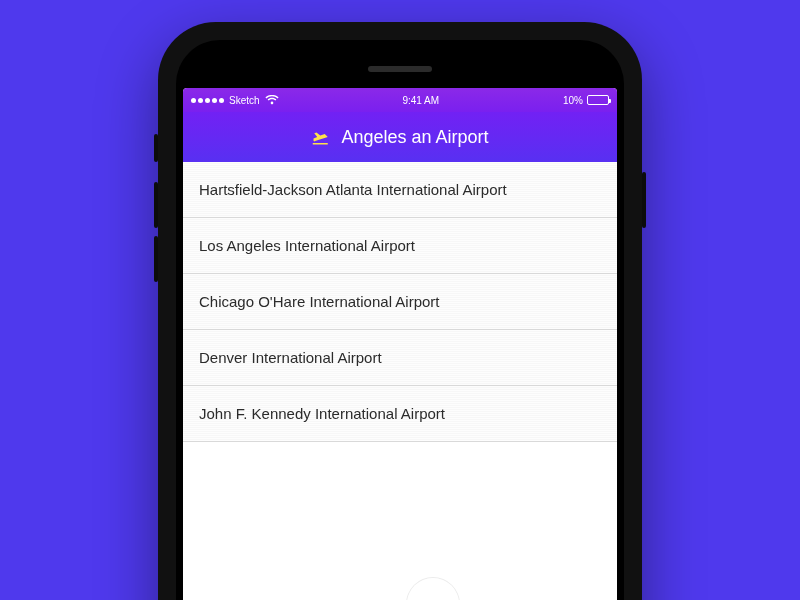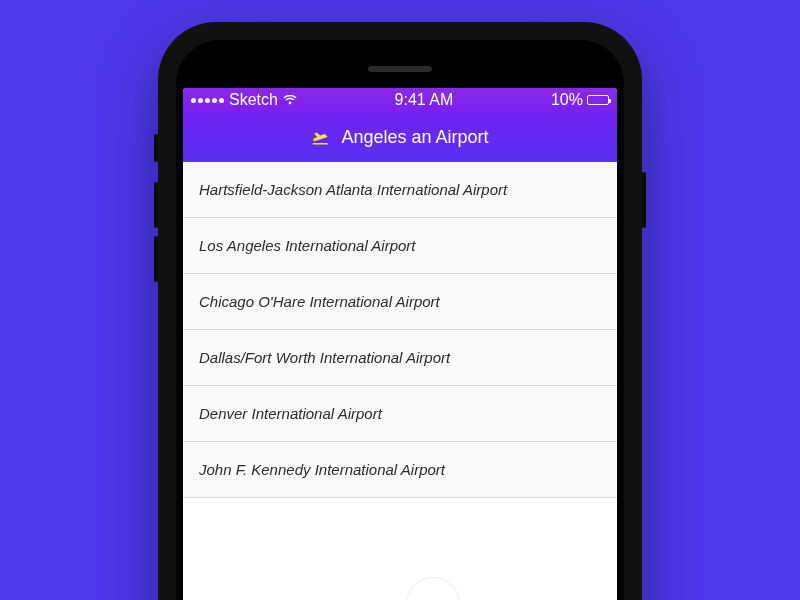--- a/index.html
+++ b/index.html
@@ -54,21 +54,21 @@
     background: #fff;
     border-radius: 4px;
     overflow: hidden;
     position: relative;
   }
 
   .status-bar {
     height: 24px;
     background: linear-gradient(180deg,#8b29e8 0%, #7a20ef 100%);
     color: #fff;
-    font-size: 16px;
+    font-size: 10px;
     display: flex;
     align-items: center;
     justify-content: space-between;
     padding: 0 8px;
     font-weight: 500;
   }
   .status-left { display: flex; align-items: center; gap: 5px; }
   .dots { display: flex; gap: 2px; }
   .dots span { width: 5px; height: 5px; background: #fff; border-radius: 50%; display: inline-block; }
   .wifi-icon svg { display: block; }
@@ -92,21 +92,20 @@
     justify-content: center;
     gap: 10px;
     color: #fff;
     font-size: 18px;
     font-weight: 500;
   }
   .plane-icon svg { display: block; }
 
   .list {
     background: #fef9c3;
-    font-style: italic;
   }
   .row {
     height: 56px;
     border-bottom: 1px solid #d9d9d9;
     display: flex;
     align-items: center;
     padding: 0 16px;
     font-size: 15px;
     color: #2b2b2b;
     background: repeating-linear-gradient(180deg,#fdfdfd,#fdfdfd 1px,#f7f7f7 1px,#f7f7f7 2px);
@@ -174,23 +173,20 @@
         <div class="row">
             <span>Hartsfield-Jackson Atlanta International Airport</span>
           </div>
         <div class="row">
             <span>Los Angeles International Airport</span>
           </div>
         <div class="row">
             <span>Chicago O'Hare International Airport</span>
           </div>
         <div class="row">
-            <span>Dallas/Fort Worth International Airport</span>
-          </div>
-        <div class="row">
             <span>Denver International Airport</span>
           </div>
         <div class="row">
             <span>John F. Kennedy International Airport</span>
           </div>
       </div>
 
       <div class="touch-circle"></div>
 
     </div>

